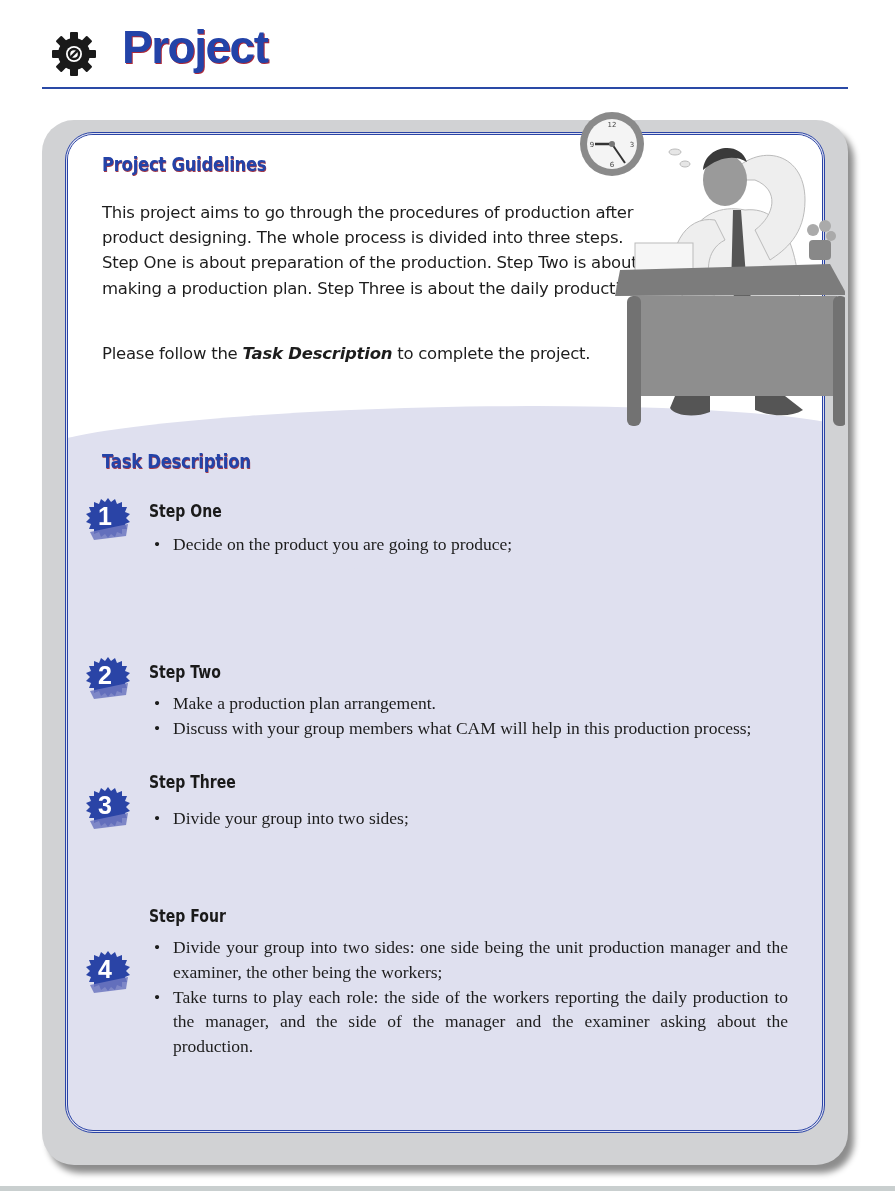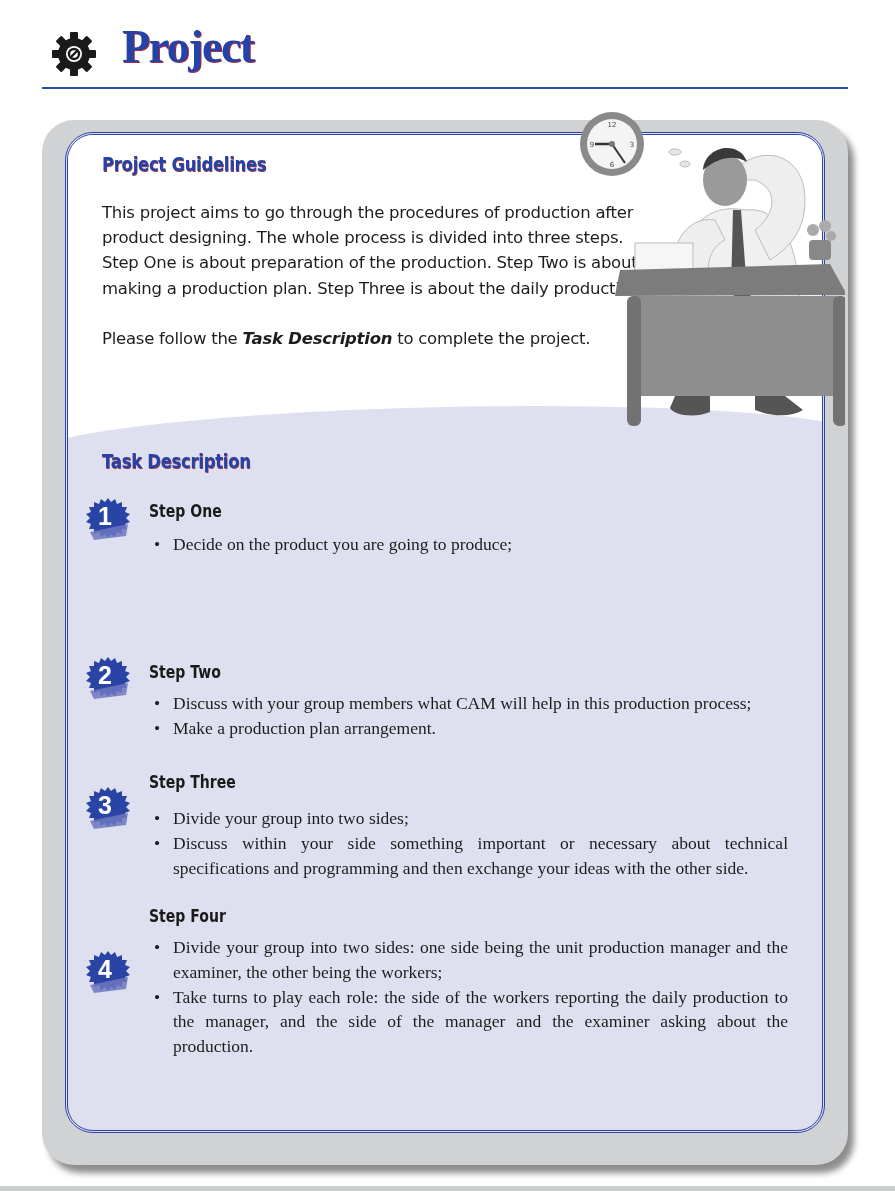--- a/index.html
+++ b/index.html
@@ -1,38 +1,38 @@
 <!DOCTYPE html>
 <html><head>
 <meta charset="utf-8">
 <style>
   html, body { margin:0; padding:0; }
   body { width:895px; height:1191px; background:#ffffff; position:relative; overflow:hidden;
          font-family:"DejaVu Sans", sans-serif; }
   .header { position:absolute; left:42px; top:24px; width:806px; height:66px; }
   .gear { position:absolute; left:8px; top:6px; width:48px; height:48px; }
-  .title { position:absolute; left:80px; top:-4px; font-family:Liberation Serif, serif; font-weight:bold;
+  .title { position:absolute; left:80px; top:-4px; font-family:Liberation Sans, sans-serif; font-weight:bold;
            font-size:46px; color:#2343a8; letter-spacing:-1.5px; text-shadow:1px 1px 0 #ab2a3a; }
   .rule { position:absolute; left:0; top:63px; width:806px; height:2px; background:#2a4aa6; }
 
   .outer { position:absolute; left:42px; top:120px; width:806px; height:1045px; background:#d1d2d4;
            border-radius:32px; box-shadow:6px 8px 6px rgba(0,0,0,0.45); }
   .inner { position:absolute; left:65px; top:132px; width:760px; height:1001px; background:#dfe0ef;
            border:3px double #2a44a6; border-radius:28px; overflow:hidden; box-sizing:border-box; }
   .inner .white-top { position:absolute; left:0; top:0; width:100%; height:330px; background:#ffffff; }
   .inner .curve { position:absolute; left:-40px; top:272px; width:840px; height:160px;
                   background:#dfe0ef; border-radius:50% 50% 0 0 / 40px 40px 0 0; transform:rotate(-1.2deg); }
 
   .sec-title { position:absolute; font-family:"DejaVu Sans", sans-serif; font-weight:bold; font-size:20px;
                color:#2343a8; transform:scaleX(0.82); transform-origin:left center; letter-spacing:-0.3px;
                text-shadow:0.6px 0.6px 0 #a33a4a; }
   .intro { position:absolute; left:102px; top:200px; width:545px; font-family:"DejaVu Sans", sans-serif;
            font-size:16.5px; line-height:25.2px; color:#1d1d1d; letter-spacing:-0.25px; }
   .intro p { margin:0; }
-  .intro p + p { margin-top:25px; }
+  .intro p + p { margin-top:40px; }
   .intro em { font-weight:bold; font-style:italic; }
 
   .step { position:absolute; left:80px; width:720px; }
   .step-name { position:absolute; left:69px; top:0; font-family:"DejaVu Sans", sans-serif; font-weight:bold;
                font-size:18px; color:#1a1a1a; transform:scaleX(0.78); transform-origin:left center; }
   .badge { position:absolute; left:4px; width:48px; height:48px; }
   .badge .num { position:absolute; left:0; top:6px; width:42px; text-align:center; font-family:"Liberation Sans", sans-serif;
                 font-weight:bold; font-size:25px; color:#ffffff; }
   ul.bul { position:absolute; left:72px; margin:0; padding:0; list-style:none; width:636px;
            font-family:"Liberation Serif", serif; font-size:17.5px; line-height:24.8px; color:#1d1d1d; }
@@ -140,37 +140,36 @@
 <div class="step" style="top:661px;">
   <svg class="badge" style="top:-6px;" viewBox="0 0 48 48">
     <polygon fill="#2a44a6" points="24,2 27,6 31,3 33,8 38,6 38,11 43,11 41,16 46,18 42,22 46,26 41,28 43,33 38,33 38,38 33,36 31,41 27,38 24,42 21,38 17,41 15,36 10,38 10,33 5,33 7,28 2,26 6,22 2,18 7,16 5,11 10,11 10,6 15,8 17,3 21,6"></polygon>
     <path d="M6 36 L44 28 L42 40 L10 44 Z" fill="#6d77bf" opacity="0.85"></path>
   </svg>
   <div class="badge" style="top:-6px;">
       <div class="num">2</div>
     </div>
   <div class="step-name">Step Two</div>
   <ul class="bul" style="top:30px;">
+    <li>Make a production plan arrangement.</li>
     <li>Discuss with your group members what CAM will help in this production process;</li>
-    <li>Make a production plan arrangement.</li>
   </ul>
 </div>
 
 <div class="step" style="top:771px;">
   <svg class="badge" style="top:14px;" viewBox="0 0 48 48">
     <polygon fill="#2a44a6" points="24,2 27,6 31,3 33,8 38,6 38,11 43,11 41,16 46,18 42,22 46,26 41,28 43,33 38,33 38,38 33,36 31,41 27,38 24,42 21,38 17,41 15,36 10,38 10,33 5,33 7,28 2,26 6,22 2,18 7,16 5,11 10,11 10,6 15,8 17,3 21,6"></polygon>
     <path d="M6 36 L44 28 L42 40 L10 44 Z" fill="#6d77bf" opacity="0.85"></path>
   </svg>
   <div class="badge" style="top:14px;">
       <div class="num">3</div>
     </div>
   <div class="step-name">Step Three</div>
   <ul class="bul" style="top:35px;">
     <li>Divide your group into two sides;</li>
-    <li>Discuss within your side something important or necessary about technical specifications and programming and then exchange your ideas with the other side.</li>
   </ul>
 </div>
 
 <div class="step" style="top:905px;">
   <svg class="badge" style="top:44px;" viewBox="0 0 48 48">
     <polygon fill="#2a44a6" points="24,2 27,6 31,3 33,8 38,6 38,11 43,11 41,16 46,18 42,22 46,26 41,28 43,33 38,33 38,38 33,36 31,41 27,38 24,42 21,38 17,41 15,36 10,38 10,33 5,33 7,28 2,26 6,22 2,18 7,16 5,11 10,11 10,6 15,8 17,3 21,6"></polygon>
     <path d="M6 36 L44 28 L42 40 L10 44 Z" fill="#6d77bf" opacity="0.85"></path>
   </svg>
   <div class="badge" style="top:44px;">
       <div class="num">4</div>

